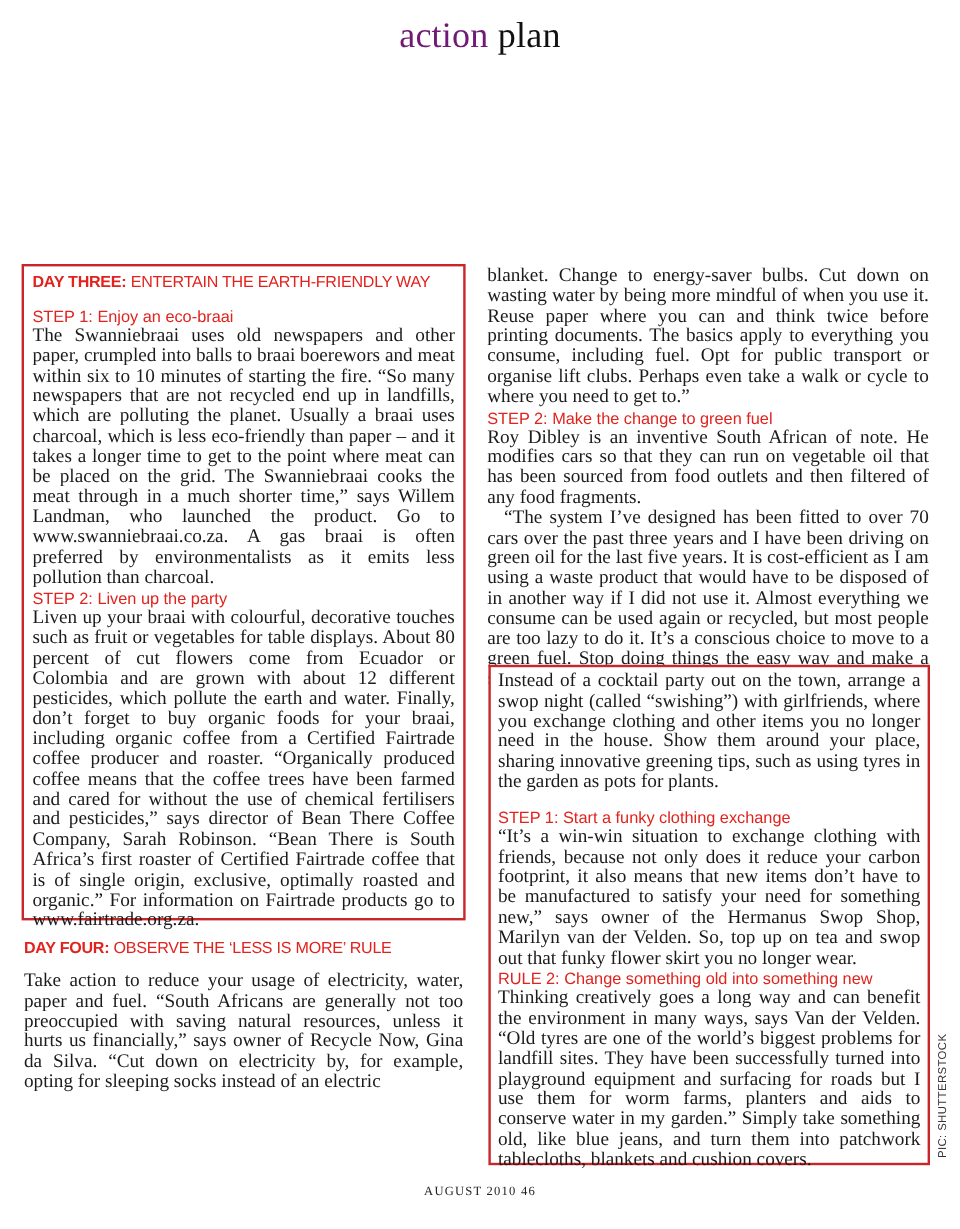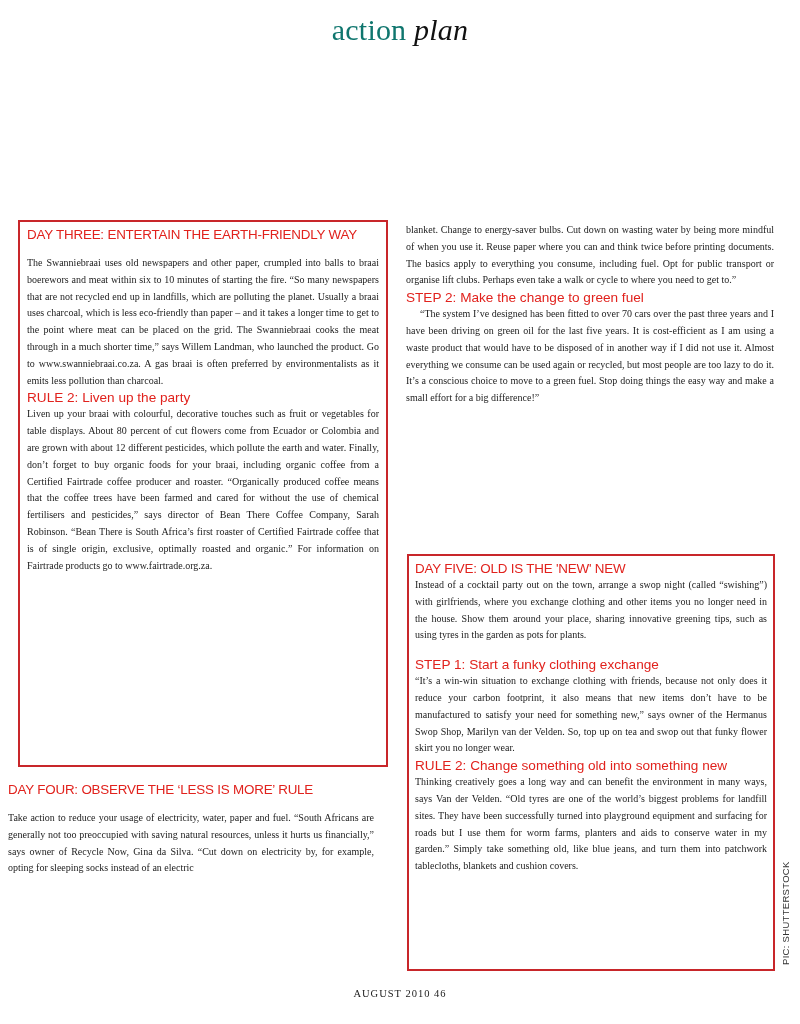--- a/index.html
+++ b/index.html
@@ -5,40 +5,40 @@
     html, body { margin: 0; padding: 0; }
     body {
       width: 800px; height: 1024px; background: #ffffff; position: relative;
       overflow: hidden; color: #1a1a1a;
       font-family: "Liberation Serif", "DejaVu Serif", serif;
     }
     .masthead {
       position: absolute; top: 12px; left: 0; width: 800px; text-align: center;
       font-size: 30px; line-height: 36px; letter-spacing: 0.2px;
     }
-    .masthead .a { color: #0f766e; }
-    .masthead .p { color: #111; font-style: italic; }
+    .masthead .a { color: #701a75; }
+    .masthead .p { color: #111; }
 
     .box {
       position: absolute; border: 2px solid #c8262a; box-sizing: border-box;
       background: #fff;
     }
     .sec { position: absolute; }
     .day-head {
       font-family: "Liberation Sans", "DejaVu Sans", sans-serif;
       font-size: 13.4px; line-height: 17px; color: #e1221d; text-transform: uppercase;
       letter-spacing: -0.2px; white-space: nowrap;
     }
-    .day-head b { font-weight: 400; margin-top: 16px; }
+    .day-head b { font-weight: 700; margin-top: 16px; }
     .step-head {
       font-family: "Liberation Sans", "DejaVu Sans", sans-serif;
       font-size: 13.6px; line-height: 17px; color: #e1221d; white-space: nowrap;
     }
     p.body {
-      margin: 0; font-size: 10px; line-height: 16.8px; text-align: justify;
+      margin: 0; font-size: 16px; line-height: 16.8px; text-align: justify;
       color: #1b1b1b;
     }
     p.body.indent { text-indent: 14px; }
     .gap { height: 12px; }
 
     .footer {
       position: absolute; top: 988px; left: 0; width: 800px; text-align: center;
       font-size: 10.5px; letter-spacing: 1px; color: #222;
     }
     .credit {
@@ -56,46 +56,44 @@
   <span class="p">plan</span>
 </div>
 
 <div class="box" style="left:18px; top:220px; width:370px; height:547px;"></div>
 <div class="sec" style="left:27px; top:226px; width:352px;">
   <div class="day-head">
     <b>DAY THREE:</b>
     <span>ENTERTAIN THE EARTH-FRIENDLY WAY</span>
   </div>
   <div class="gap"></div>
+  <div class="step-head">STEP 1: Enjoy an eco-braai</div>
   <p class="body">The Swanniebraai uses old newspapers and other paper, crumpled into balls to braai boerewors and meat within six to 10 minutes of starting the fire. “So many newspapers that are not recycled end up in landfills, which are polluting the planet. Usually a braai uses charcoal, which is less eco-friendly than paper – and it takes a longer time to get to the point where meat can be placed on the grid. The Swanniebraai cooks the meat through in a much shorter time,” says Willem Landman, who launched the product. Go to www.swanniebraai.co.za. A gas braai is often preferred by environmentalists as it emits less pollution than charcoal.</p>
-  <div class="step-head">RULE 2: Liven up the party</div>
+  <div class="step-head">STEP 2: Liven up the party</div>
   <p class="body">Liven up your braai with colourful, decorative touches such as fruit or vegetables for table displays. About 80 percent of cut flowers come from Ecuador or Colombia and are grown with about 12 different pesticides, which pollute the earth and water. Finally, don’t forget to buy organic foods for your braai, including organic coffee from a Certified Fairtrade coffee producer and roaster. “Organically produced coffee means that the coffee trees have been farmed and cared for without the use of chemical fertilisers and pesticides,” says director of Bean There Coffee Company, Sarah Robinson. “Bean There is South Africa’s first roaster of Certified Fairtrade coffee that is of single origin, exclusive, optimally roasted and organic.” For information on Fairtrade products go to www.fairtrade.org.za.</p>
 </div>
 
-<div class="sec" style="left:8px; top:781px; width:366px;">
+<div class="sec" style="left:20px; top:781px; width:366px;">
   <div class="day-head">
     <b>DAY FOUR:</b>
     <span>OBSERVE THE ‘LESS IS MORE’ RULE</span>
   </div>
   <div class="gap"></div>
   <p class="body">Take action to reduce your usage of electricity, water, paper and fuel. “South Africans are generally not too preoccupied with saving natural resources, unless it hurts us financially,” says owner of Recycle Now, Gina da Silva. “Cut down on electricity by, for example, opting for sleeping socks instead of an electric</p>
 </div>
 
 <div class="sec" style="left:406px; top:222px; width:368px;">
   <p class="body">blanket. Change to energy-saver bulbs. Cut down on wasting water by being more mindful of when you use it. Reuse paper where you can and think twice before printing documents. The basics apply to everything you consume, including fuel. Opt for public transport or organise lift clubs. Perhaps even take a walk or cycle to where you need to get to.”</p>
   <div class="step-head">STEP 2: Make the change to green fuel</div>
+  <p class="body">Roy Dibley is an inventive South African of note. He modifies cars so that they can run on vegetable oil that has been sourced from food outlets and then filtered of any food fragments.</p>
   <p class="body indent">“The system I’ve designed has been fitted to over 70 cars over the past three years and I have been driving on green oil for the last five years. It is cost-efficient as I am using a waste product that would have to be disposed of in another way if I did not use it. Almost everything we consume can be used again or recycled, but most people are too lazy to do it. It’s a conscious choice to move to a green fuel. Stop doing things the easy way and make a small effort for a big difference!”</p>
 </div>
 
 <div class="box" style="left:407px; top:554px; width:368px; height:417px;"></div>
 <div class="sec" style="left:415px; top:560px; width:352px;">
-  <div class="day-head">
-    <b>DAY FIVE:</b>
-    <span>OLD IS THE 'NEW' NEW</span>
-  </div>
   <p class="body">Instead of a cocktail party out on the town, arrange a swop night (called “swishing”) with girlfriends, where you exchange clothing and other items you no longer need in the house. Show them around your place, sharing innovative greening tips, such as using tyres in the garden as pots for plants.</p>
   <div class="gap"></div>
   <div class="step-head">STEP 1: Start a funky clothing exchange</div>
   <p class="body">“It’s a win-win situation to exchange clothing with friends, because not only does it reduce your carbon footprint, it also means that new items don’t have to be manufactured to satisfy your need for something new,” says owner of the Hermanus Swop Shop, Marilyn van der Velden. So, top up on tea and swop out that funky flower skirt you no longer wear.</p>
   <div class="step-head">RULE 2: Change something old into something new</div>
   <p class="body">Thinking creatively goes a long way and can benefit the environment in many ways, says Van der Velden. “Old tyres are one of the world’s biggest problems for landfill sites.  They have been successfully turned into playground equipment and surfacing for roads but I use them for worm farms, planters and aids to conserve water in my garden.” Simply take something old, like blue jeans, and turn them into patchwork tablecloths, blankets and cushion covers.</p>
 </div>
 
 <div class="credit">PIC: SHUTTERSTOCK</div>
 

